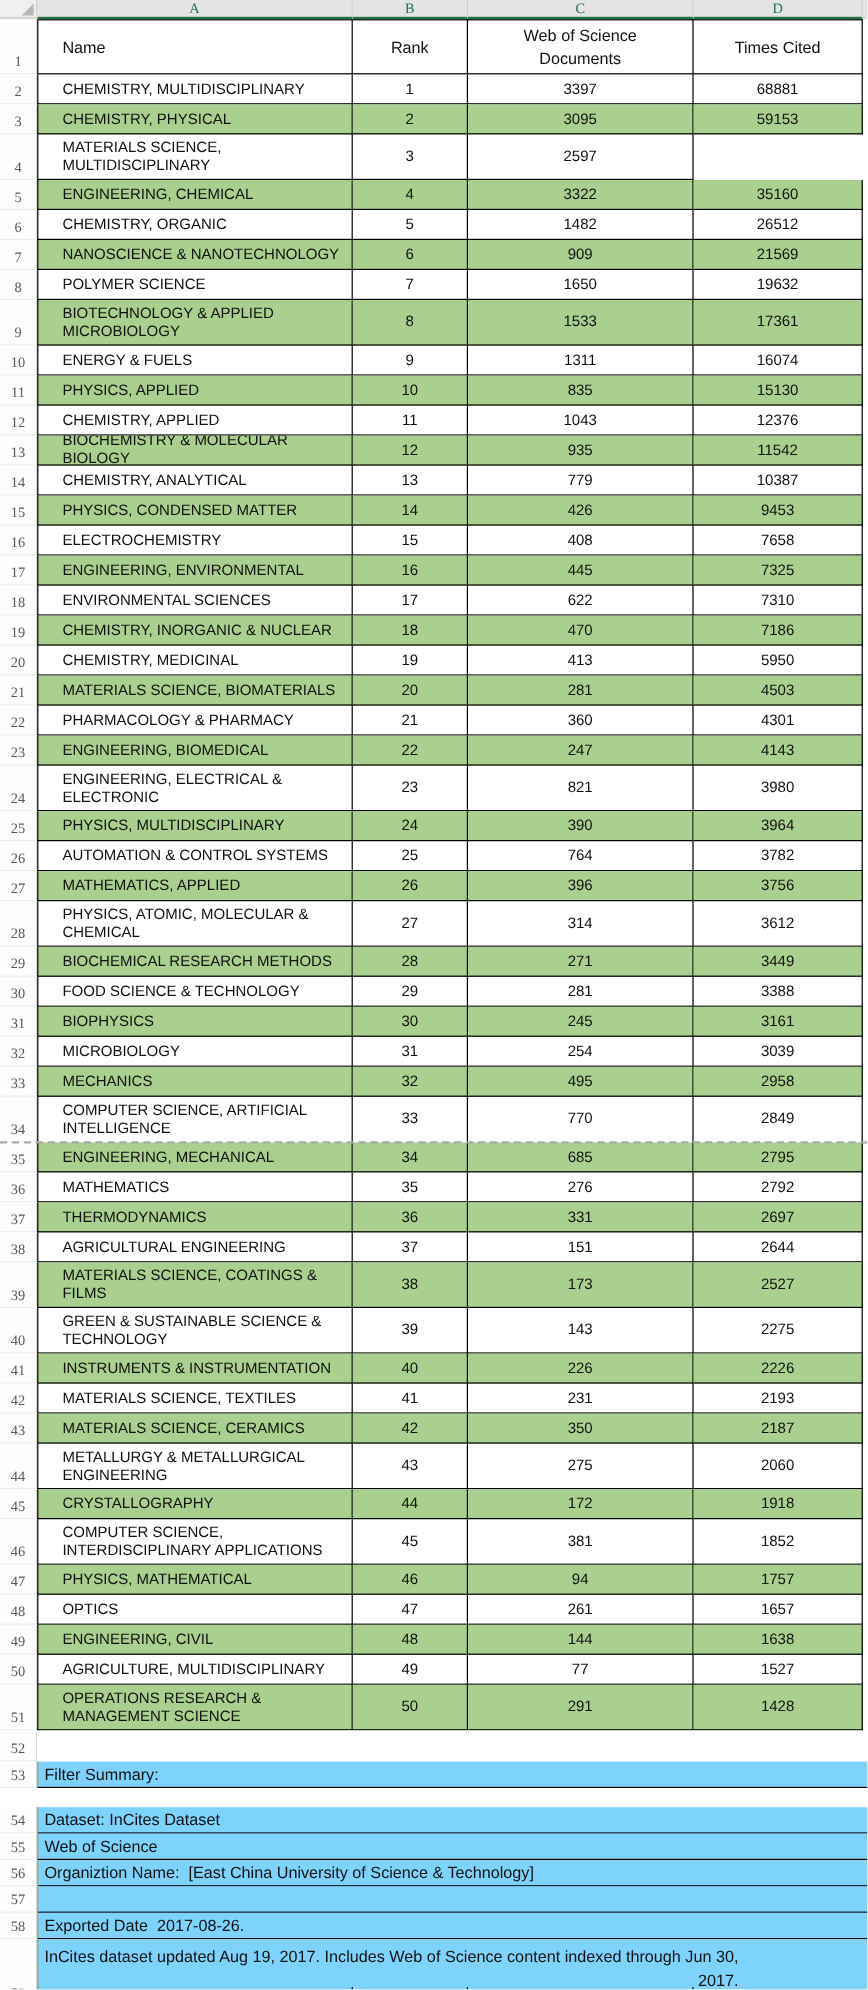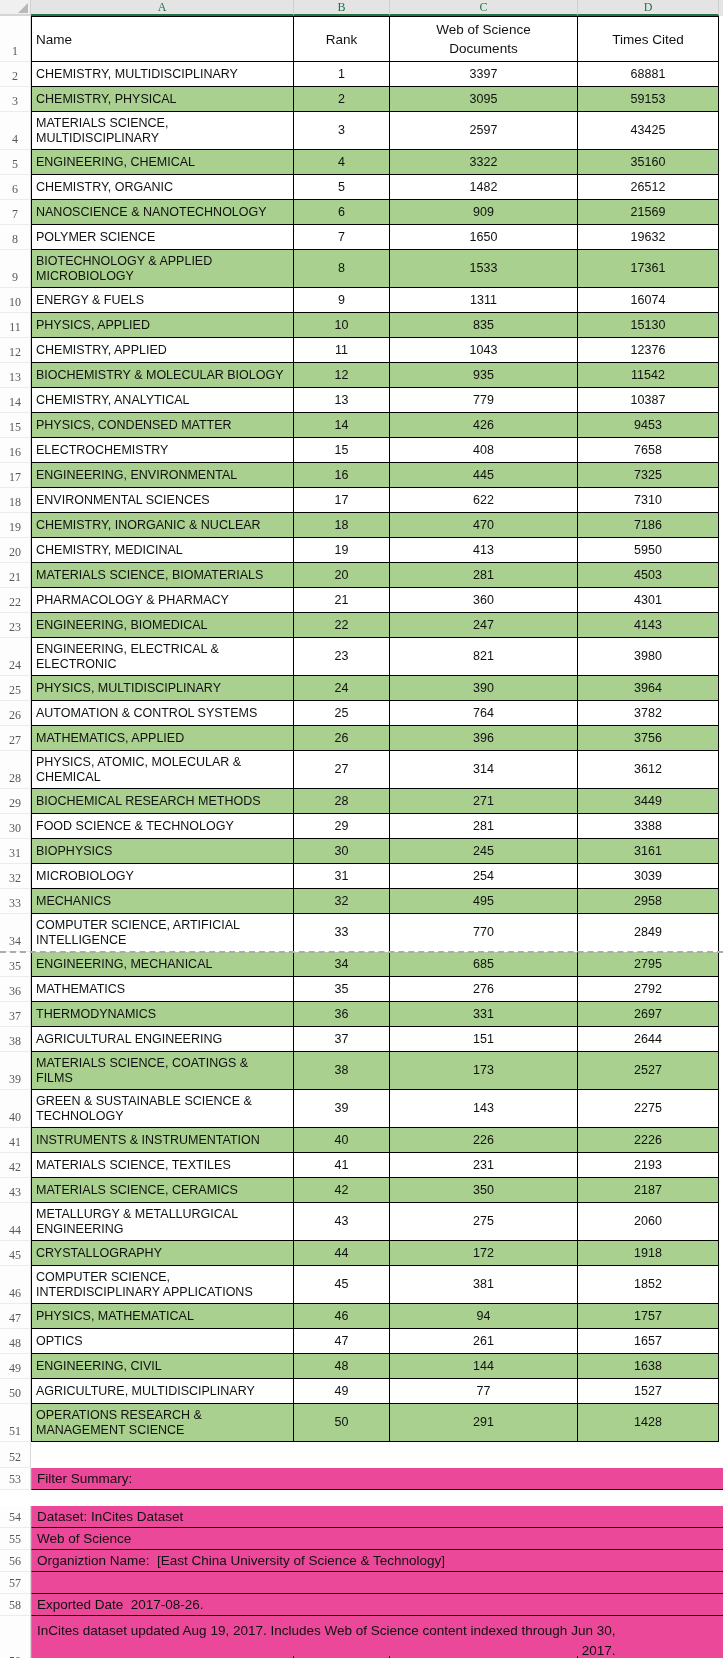--- a/index.html
+++ b/index.html
@@ -16,33 +16,33 @@
           font-family:"Liberation Serif",serif;font-size:12px;
           display:flex;align-items:center;justify-content:center;}
   .lfill{box-sizing:border-box;background:#e4e4e4;border-bottom:2px solid #e4e4e4;width:4px;}
   
   .row{display:flex;}
   .gut{width:31px;box-sizing:border-box;background:#fdfdfd;border-right:1px solid #d9d9d9;
        border-bottom:1px solid #ececec;color:#595959;font-family:"Liberation Serif",serif;
        font-size:12px;display:flex;align-items:flex-end;justify-content:center;padding-bottom:2px;}
   .cell{box-sizing:border-box;border-right:1px solid #000;border-bottom:1px solid #000;
         display:flex;align-items:center;font-size:12.5px;line-height:15px;overflow:hidden;}
-  .cA{width:263px;border-left:1px solid #000;padding-left:4px;white-space:pre-line;text-align:left;}
+  .cA{width:263px;border-left:1px solid #000;padding-left:20px;white-space:pre-line;text-align:left;}
   .cB{width:96px;justify-content:center;}
   .cC{width:188px;justify-content:center;white-space:pre-line;text-align:center;}
   .cD{width:141px;justify-content:center;}
   .h-hdr{height:46px;} .h-s{height:25px;} .h-d{height:38px;}
   .first .cell{border-top:1px solid #000;}
   .hdr .cell{font-size:13.5px;line-height:19px;}
   .shaded .cell{background:#A9D08E;}
   .pb .cell{border-bottom-color:transparent;}
   
   .fband{box-sizing:border-box;width:692px;display:flex;align-items:center;padding-left:5px;
          font-size:13.5px;line-height:20px;white-space:pre-wrap;overflow:hidden;}
-  .fgreen{background:#ec4899;border-bottom:1px solid #000;border-left:1px solid #8aa877;}
+  .fgreen{background:#7dd3fc;border-bottom:1px solid #000;border-left:1px solid #8aa877;}
   .fwhite{background:#fff;}
   .ftall{align-items:flex-start;padding-top:5px;text-align:right;}
   
   #pagebreak{position:absolute;left:0;top:951px;width:723px;height:0;
              border-top:2px dashed #ababab;pointer-events:none;}
   #ticks{position:absolute;left:0;top:1656px;width:723px;height:2px;}
   #ticks div{position:absolute;top:0;width:1px;height:2px;background:#000;}
 </style>
 </head>
 <body>
@@ -82,21 +82,20 @@
         <div class="cell cB">2</div>
         <div class="cell cC">3095</div>
         <div class="cell cD">59153</div>
       </div>
       <div class="row h-d">
         <div class="gut">4</div>
         <div class="cell cA">MATERIALS SCIENCE,
 MULTIDISCIPLINARY</div>
         <div class="cell cB">3</div>
         <div class="cell cC">2597</div>
-        <div class="cell cD">43425</div>
       </div>
       <div class="row h-s shaded">
         <div class="gut">5</div>
         <div class="cell cA">ENGINEERING, CHEMICAL</div>
         <div class="cell cB">4</div>
         <div class="cell cC">3322</div>
         <div class="cell cD">35160</div>
       </div>
       <div class="row h-s">
         <div class="gut">6</div>

